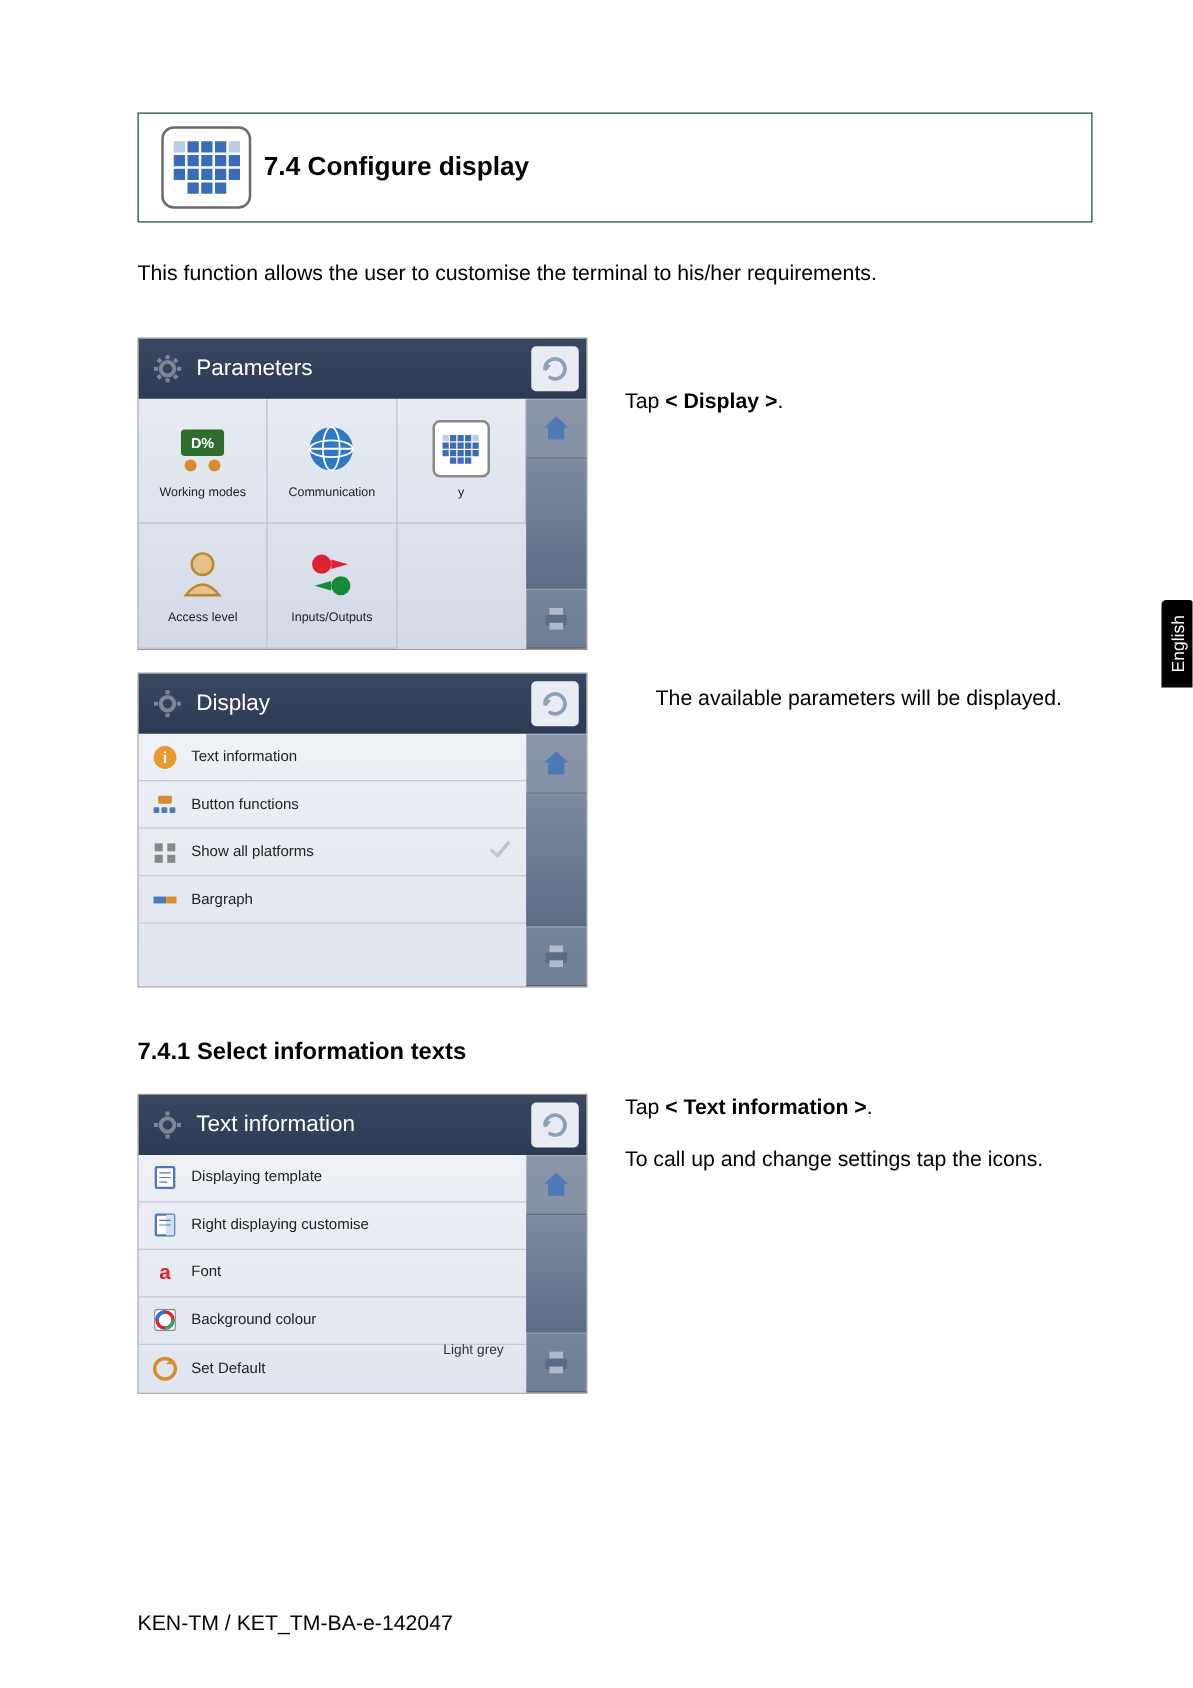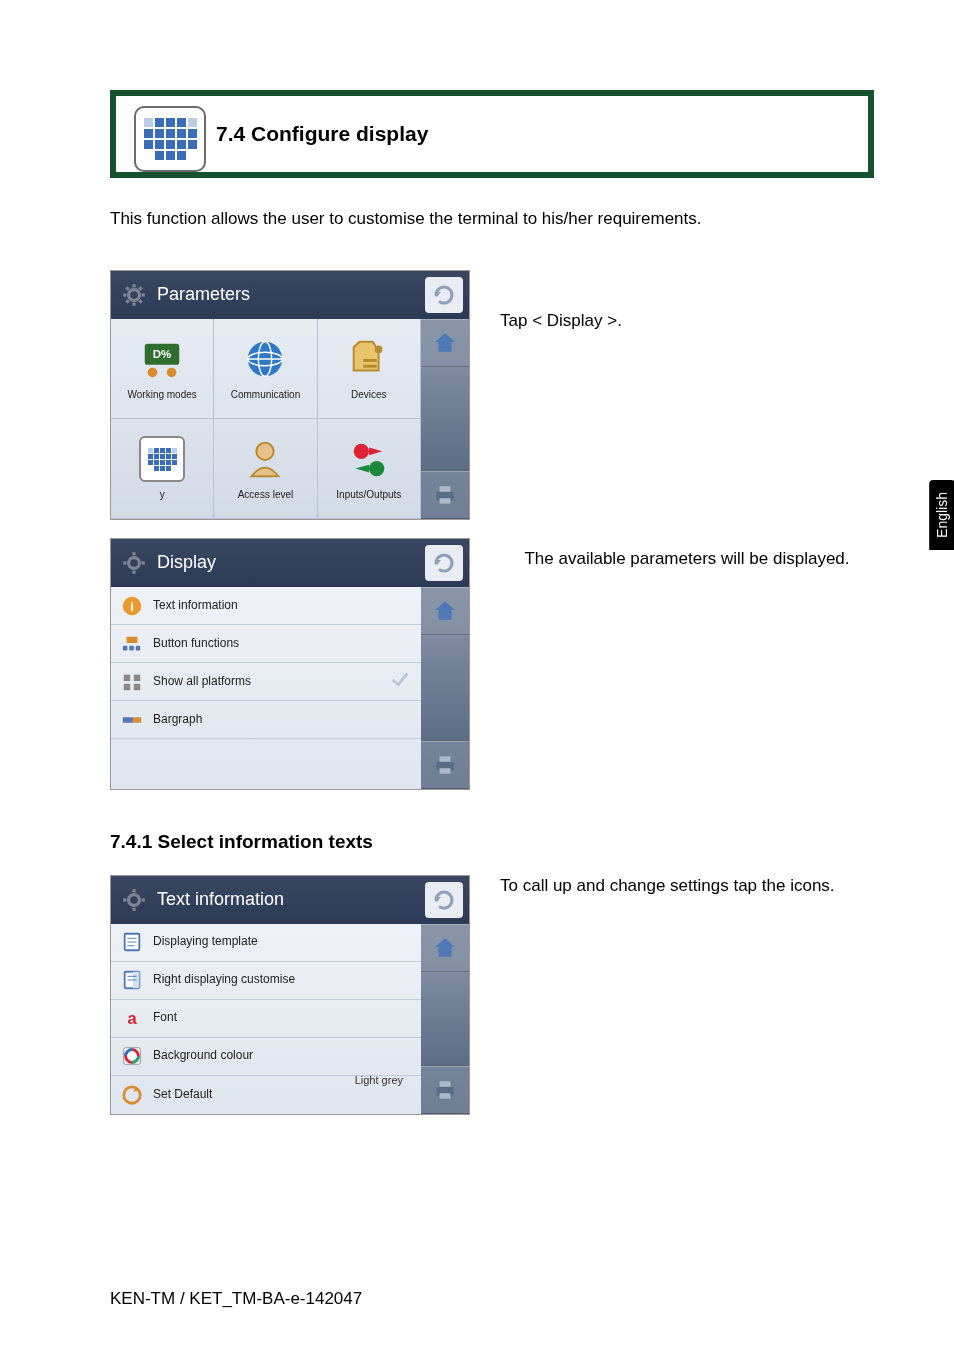--- a/index.html
+++ b/index.html
@@ -24,21 +24,21 @@
     color: #fff;
     font-size: 14px;
     padding: 12px 4px;
     writing-mode: vertical-rl;
     transform: rotate(180deg);
     border-radius: 0 0 4px 4px;
   }
 
   
   .section-box {
-    border: 6px solid #14532d;
+    border: 1px solid #14532d;
     padding: 8px 0 8px 100px;
     position: relative;
     margin-bottom: 30px;
     min-height: 88px;
     display: flex;
     align-items: center;
   }
   .section-box .display-icon-big {
     position: absolute;
     left: 18px;
@@ -151,21 +151,21 @@
   .list-row .li-check { width: 22px; }
 
   
   .page-footer {
     position: absolute;
     left: 110px; right: 80px; bottom: 40px;
     display: flex; 
     font-size: 17px;
   }
 
-  b { font-weight: normal; }
+  b { font-weight: bold; }
 </style>
 </head>
 <body>
 
 <div class="lang-tab">English</div>
 
 <div class="section-box">
   <div class="display-icon-big">
     <div class="pixel-grid">
       <span class="dim"></span>
@@ -241,31 +241,20 @@
                 <svg viewBox="0 0 48 48">
                     <circle cx="24" cy="24" r="18" fill="#2f78c7"></circle>
                     <ellipse cx="24" cy="24" rx="18" ry="7" fill="none" stroke="#fff" stroke-width="1.5"></ellipse>
                     <ellipse cx="24" cy="24" rx="7" ry="18" fill="none" stroke="#fff" stroke-width="1.5"></ellipse>
                     <line x1="6" y1="24" x2="42" y2="24" stroke="#fff" stroke-width="1.5"></line>
                   </svg>
               </span>
               <span>Communication</span>
             </div>
             <div class="grid-cell">
-              <span class="ico">
-                <svg viewBox="0 0 48 48">
-                    <path d="M14 6 h14 l6 10 v20 h-26 v-24 z" fill="#e8c46a" stroke="#b88a2e" stroke-width="2"></path>
-                    <rect x="18" y="24" width="14" height="3" fill="#b88a2e"></rect>
-                    <rect x="18" y="30" width="14" height="3" fill="#b88a2e"></rect>
-                    <circle cx="34" cy="14" r="4" fill="#b88a2e"></circle>
-                  </svg>
-              </span>
-              <span>Devices</span>
-            </div>
-            <div class="grid-cell">
               <span class="ico" style="border:2px solid #888;border-radius:6px;background:#fff;">
                 <div class="pixel-grid" style="grid-template-columns:repeat(5,5px);grid-template-rows:repeat(4,5px);gap:1px;">
                   <span class="dim"></span>
                     <span></span>
                     <span></span>
                     <span></span>
                     <span class="dim"></span>
                   <span></span>
                     <span></span>
                     <span></span>
@@ -518,20 +507,23 @@
                 <rect x="4" y="9" width="16" height="8" rx="1" fill="#5a6d87"></rect>
                 <rect x="7" y="4" width="10" height="5" fill="#aeb9c9"></rect>
                 <rect x="7" y="15" width="10" height="5" fill="#aeb9c9"></rect>
               </svg>
           </div>
         </div>
       </div>
     </div>
   </div>
   <div class="right" style="padding-top:0;">
+    <p style="margin-bottom:20px;">
+      <span>Tap </span><b>&lt; Text information &gt;</b><span>.</span>
+    </p>
     <p>To call up and change settings tap the icons.</p>
   </div>
 </div>
 
 <div class="page-footer">
   <span>KEN-TM / KET_TM-BA-e-1420</span>
   <span>47</span>
 </div>
 
 </body></html>

